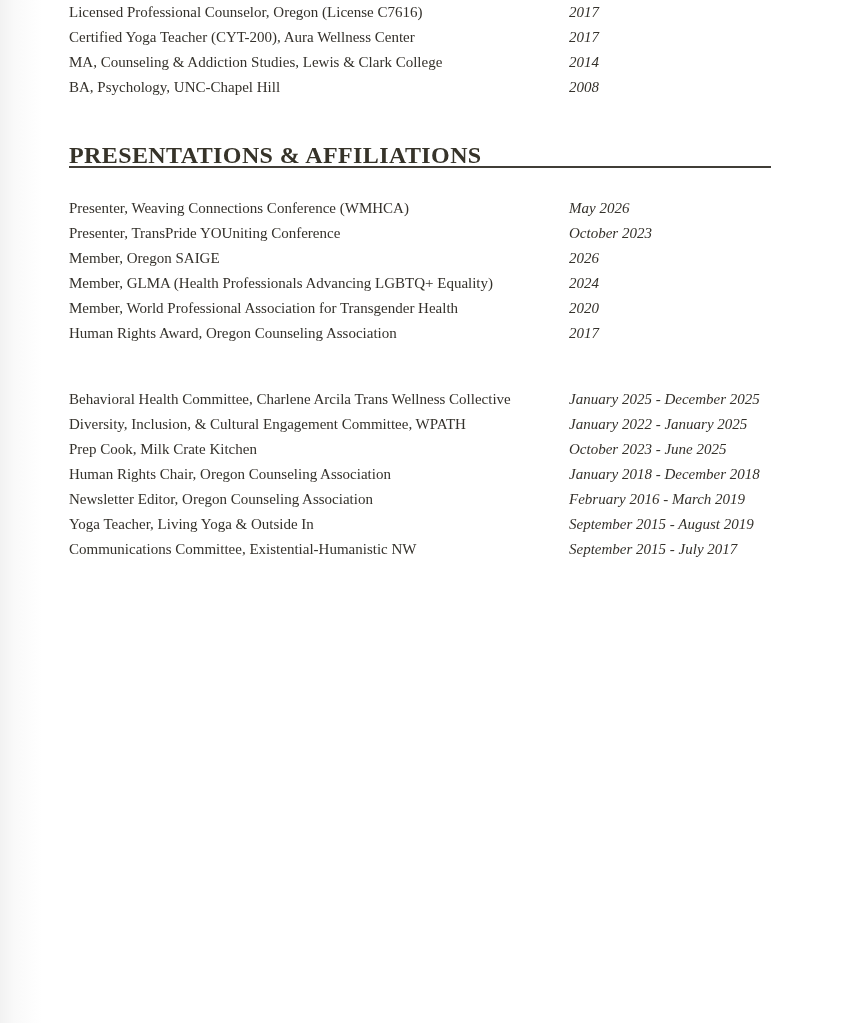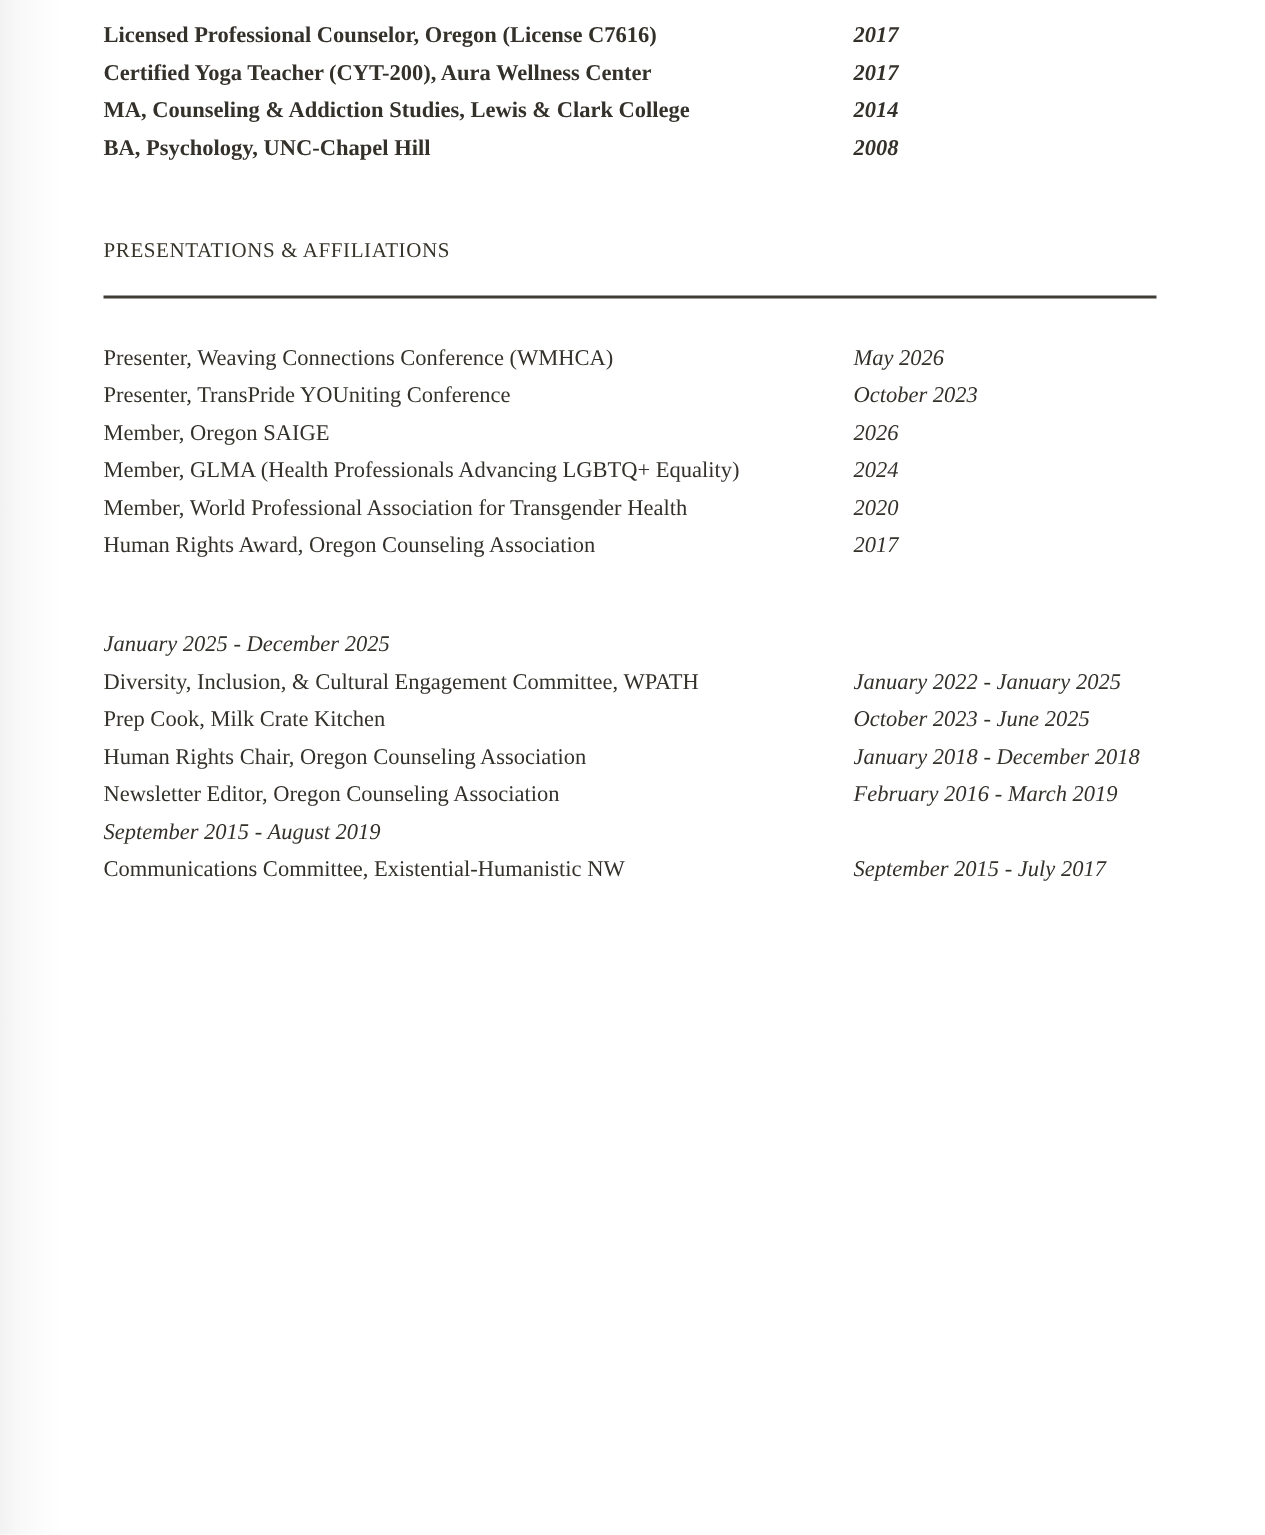--- a/index.html
+++ b/index.html
@@ -17,32 +17,32 @@
     color: #34312b;
     font-size: 15px;
     -webkit-font-smoothing: antialiased;
   }
   .content {
     padding: 0 72px 0 69px;
   }
   .section { margin: 0; }
   .section-heading {
     margin: 0;
-    font-size: 14px;
-    font-weight: normal;
+    font-size: 24px;
+    font-weight: bold;
     letter-spacing: 0.4px;
     line-height: 19px;
     color: #363329;
-    padding-bottom: 20px;
+    padding-bottom: 1px;
     border-bottom: 2.5px solid #403d37;
   }
   .section.presentations { margin-top: 46px; }
   .section.community    { margin-top: 41px; }
   .rows { margin-top: 28px; }
-  .section.credentials .rows { margin-top: 12px; font-weight: bold; }
+  .section.credentials .rows { margin-top: 0; }
   .row {
     display: flex;
     align-items: center;
     height: 25px;
   }
   .entry-title {
     flex: 0 0 500px;
     padding-right: 10px;
     box-sizing: border-box;
     white-space: nowrap;
@@ -106,39 +106,41 @@
       <div class="row">
         <span class="entry-title">Human Rights Award, Oregon Counseling Association</span>
         <span class="entry-date">2017</span>
       </div>
     </div>
   </div>
 
   <div class="section community">
     <div class="rows">
       <div class="row">
+        <span class="entry-title">Behavioral Health Committee, Charlene Arcila Trans Wellness Collective</span>
         <span class="entry-date">January 2025 - December 2025</span>
       </div>
       <div class="row">
         <span class="entry-title">Diversity, Inclusion, &amp; Cultural Engagement Committee, WPATH</span>
         <span class="entry-date">January 2022 - January 2025</span>
       </div>
       <div class="row">
         <span class="entry-title">Prep Cook, Milk Crate Kitchen</span>
         <span class="entry-date">October 2023 - June 2025</span>
       </div>
       <div class="row">
         <span class="entry-title">Human Rights Chair, Oregon Counseling Association</span>
         <span class="entry-date">January 2018 - December 2018</span>
       </div>
       <div class="row">
         <span class="entry-title">Newsletter Editor, Oregon Counseling Association</span>
         <span class="entry-date">February 2016 - March 2019</span>
       </div>
       <div class="row">
+        <span class="entry-title">Yoga Teacher, Living Yoga &amp; Outside In</span>
         <span class="entry-date">September 2015 - August 2019</span>
       </div>
       <div class="row">
         <span class="entry-title">Communications Committee, Existential-Humanistic NW</span>
         <span class="entry-date">September 2015 - July 2017</span>
       </div>
     </div>
   </div>
 
 </div>

